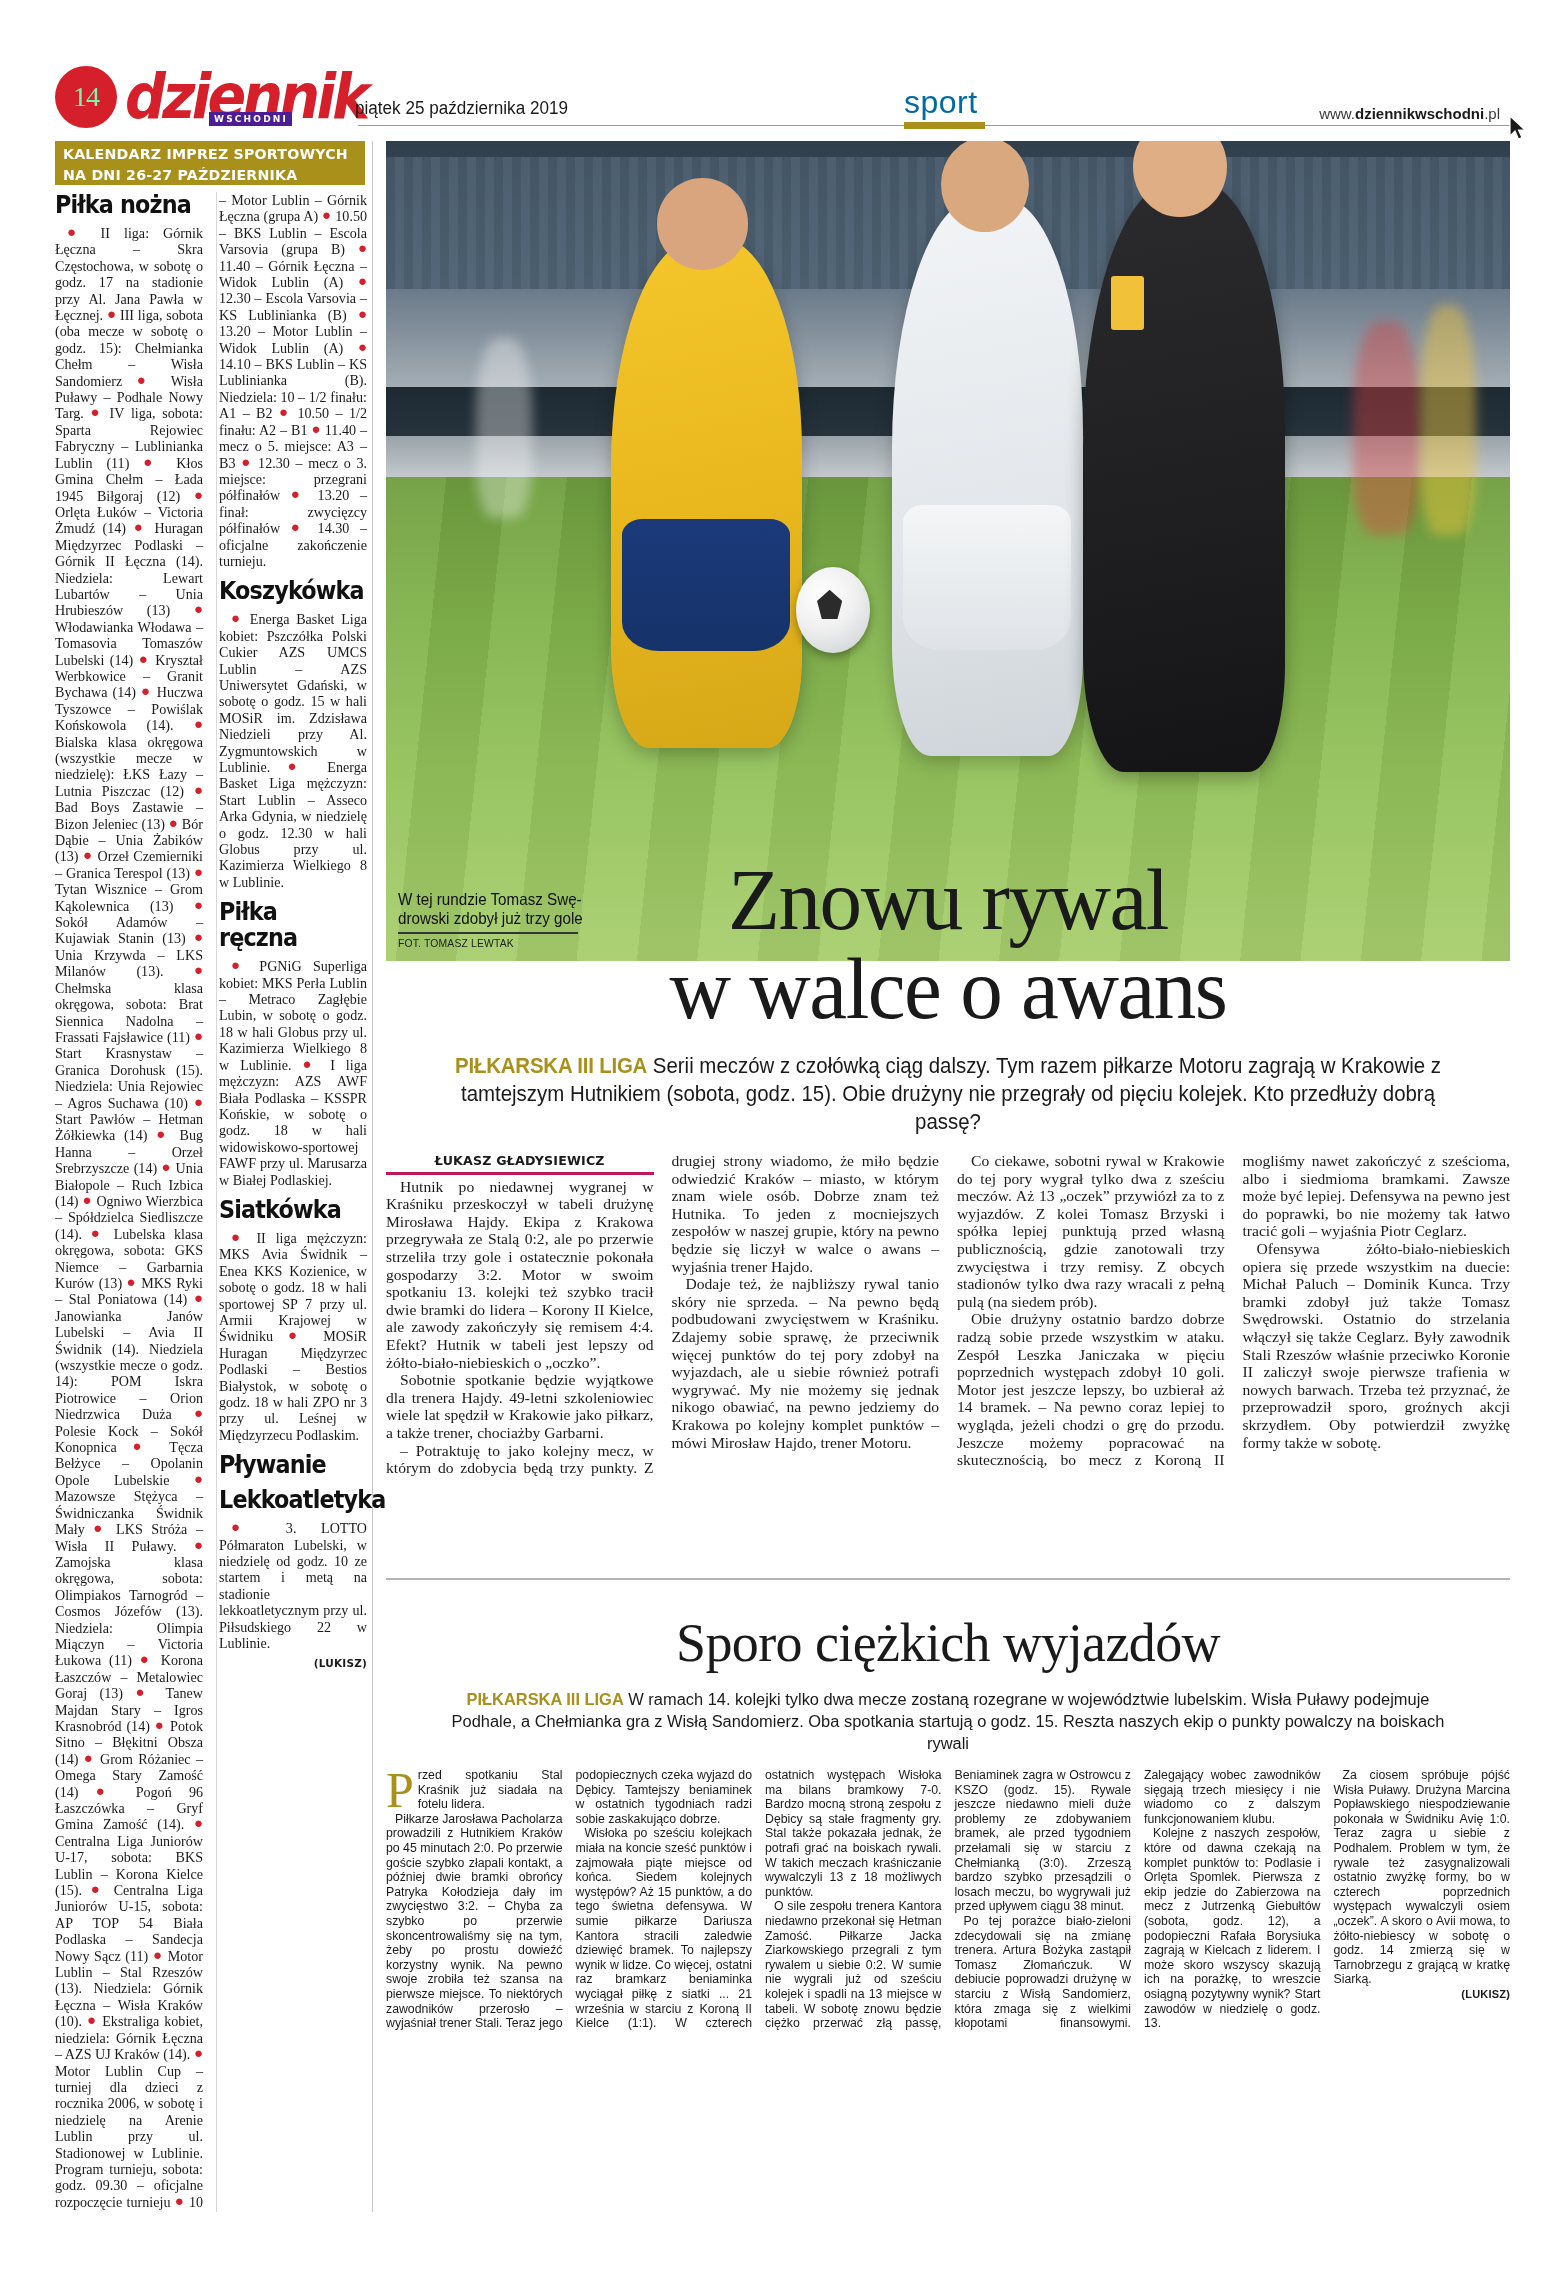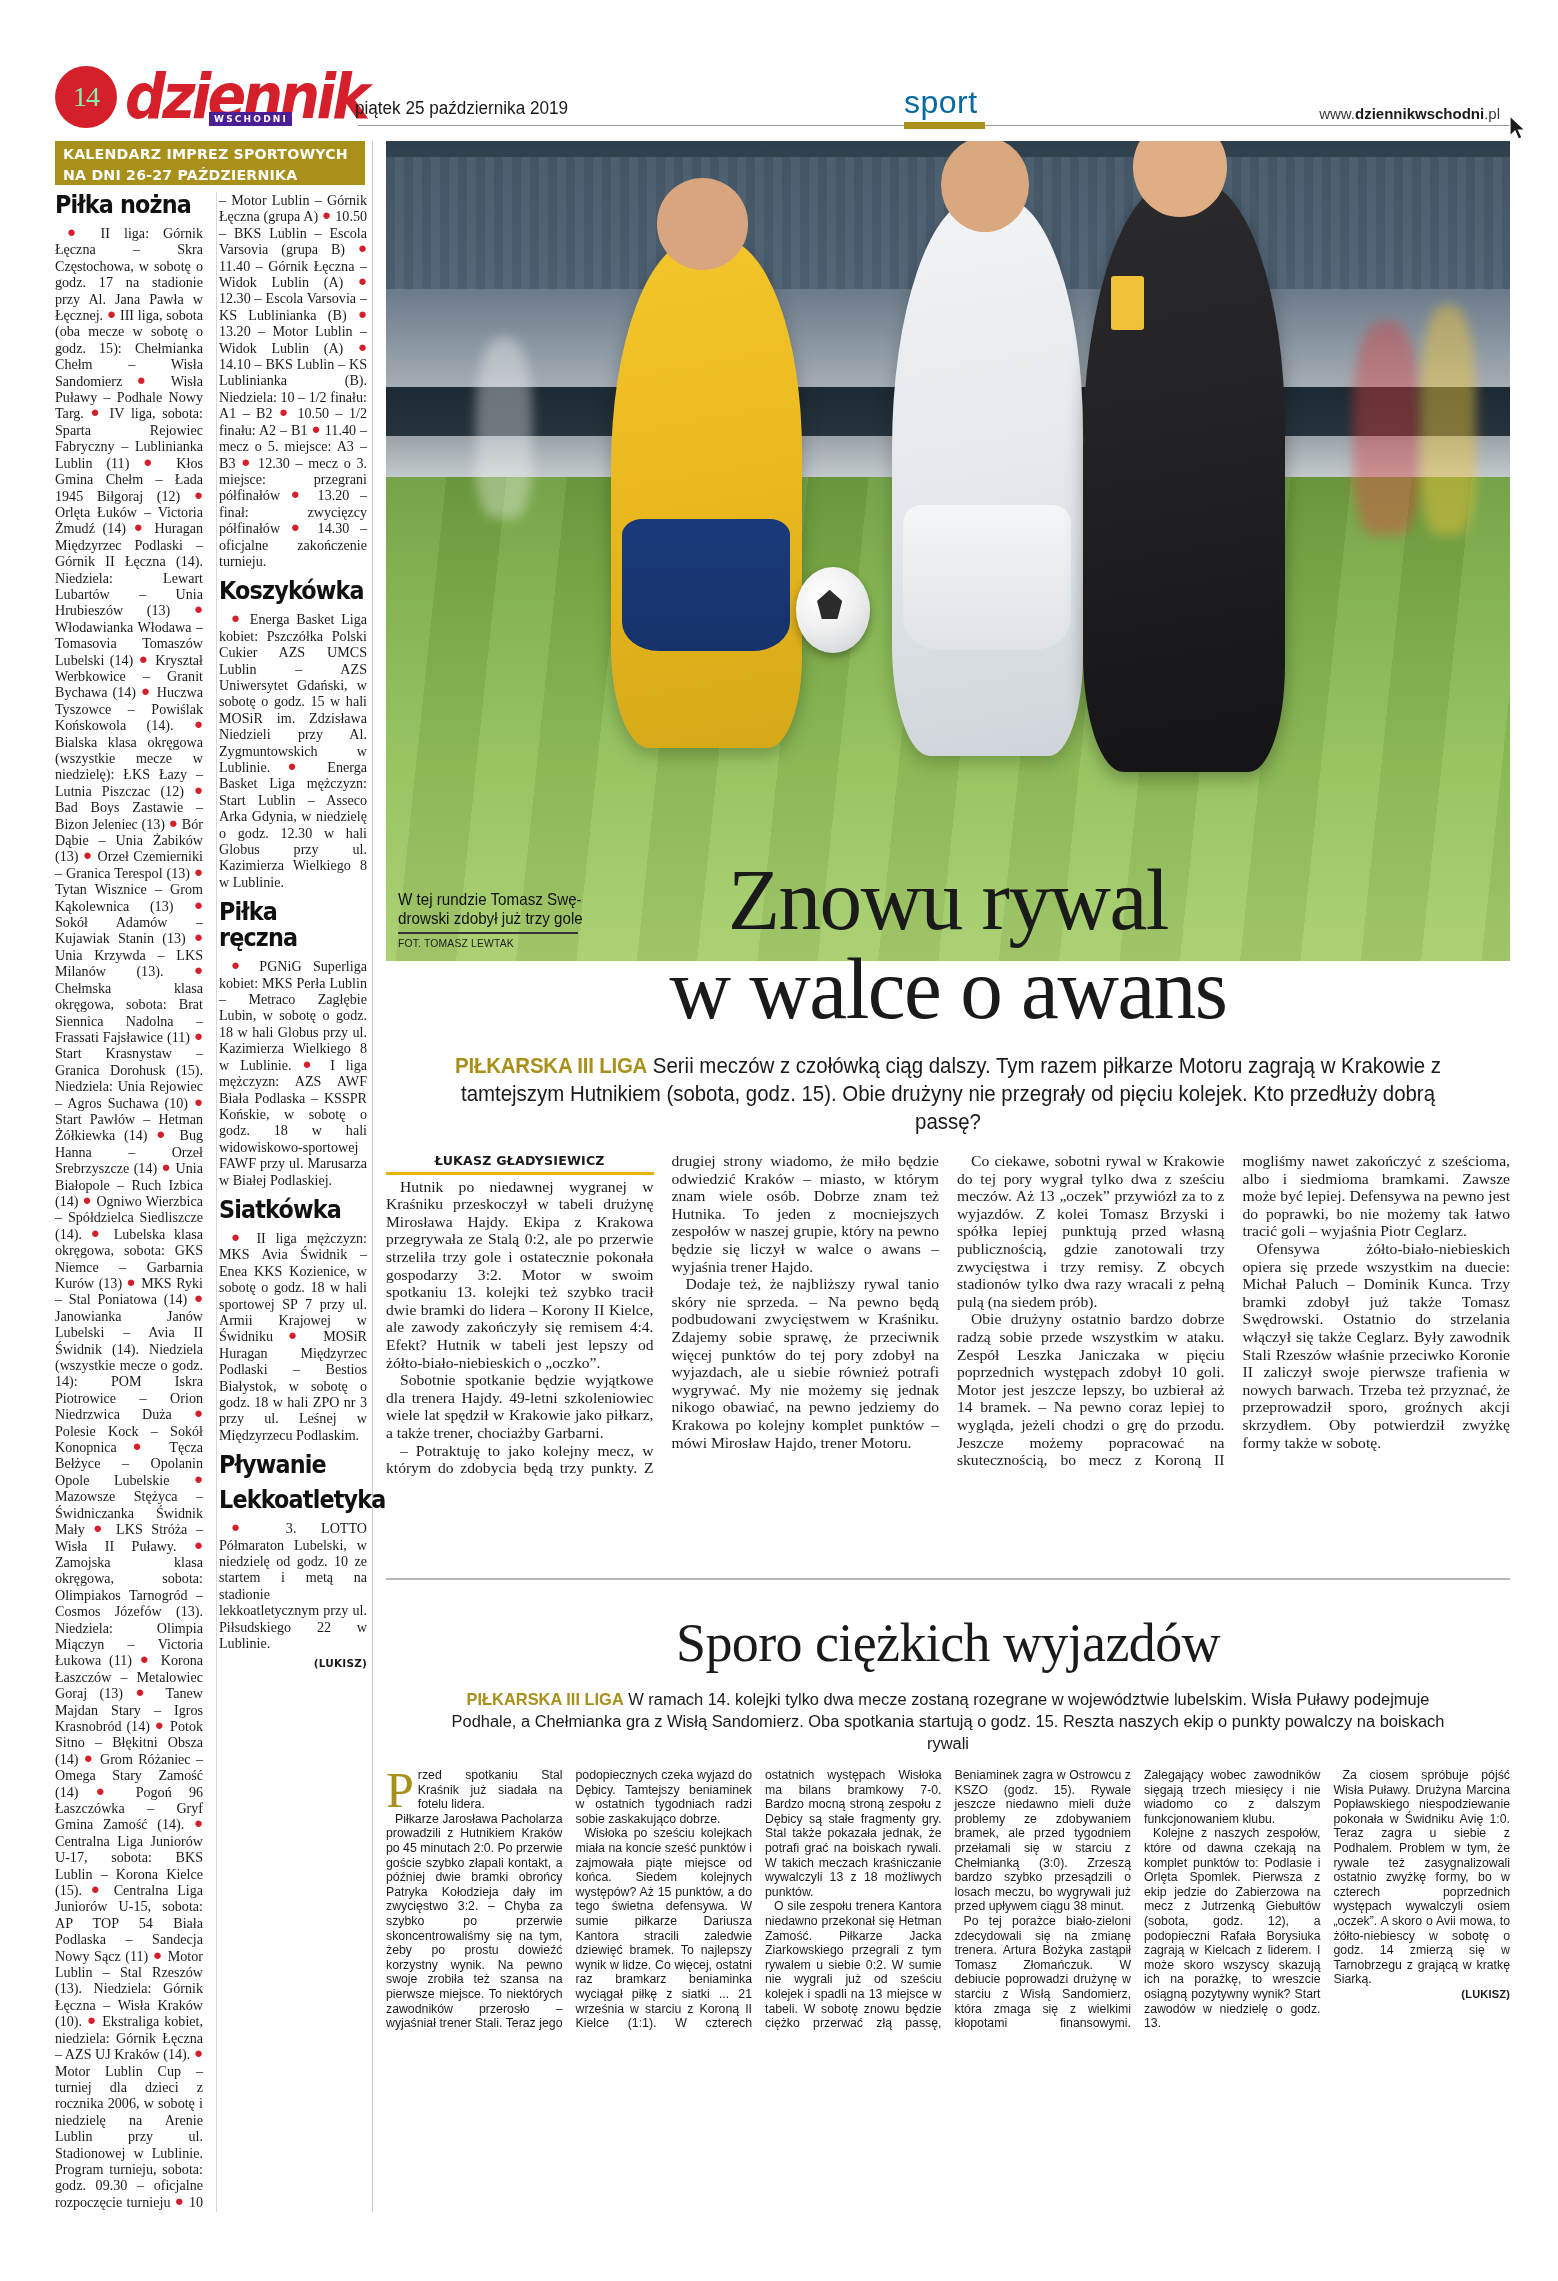--- a/index.html
+++ b/index.html
@@ -366,21 +366,21 @@
     hyphens: auto;
   }
   .art-cols p { margin: 0; text-indent: 14px; }
   .byline {
     font-family: "DejaVu Sans", sans-serif;
     font-weight: bold;
     font-size: 12.6px;
     letter-spacing: .2px;
     text-align: center;
     text-indent: 0 !important;
-    border-bottom: 3px solid #eab308;
+    border-bottom: 3px solid #be185d;
     padding-bottom: 2px;
     margin-bottom: 3px !important;
   }
 
   
   .sec-art {
     position: absolute;
     left: 386px; top: 1598px;
     width: 1124px;
   }

